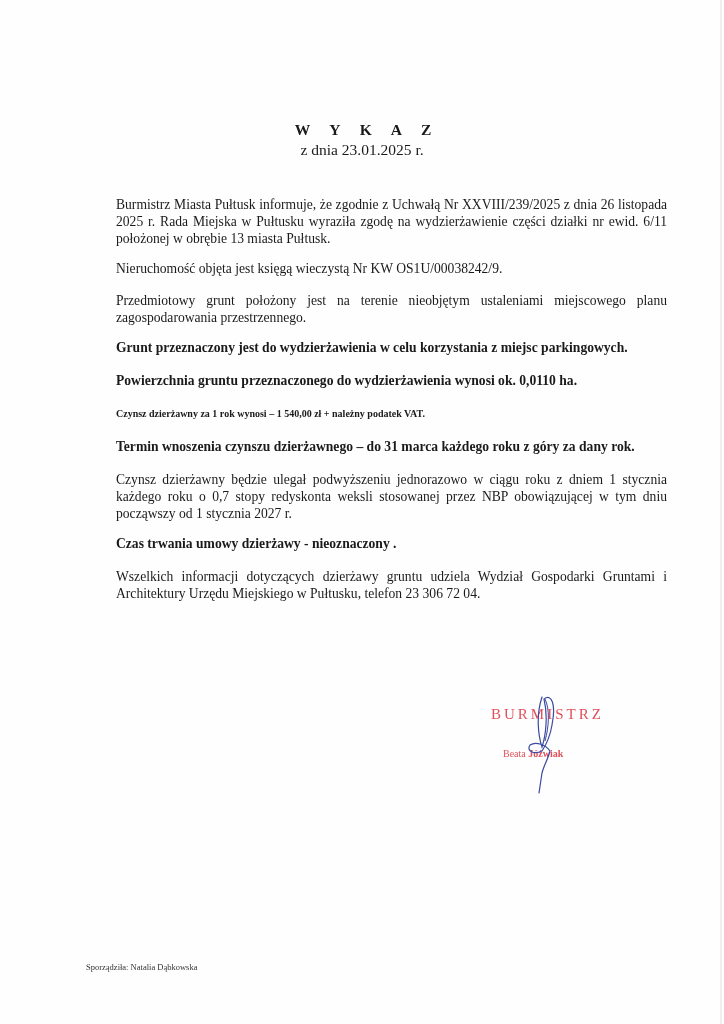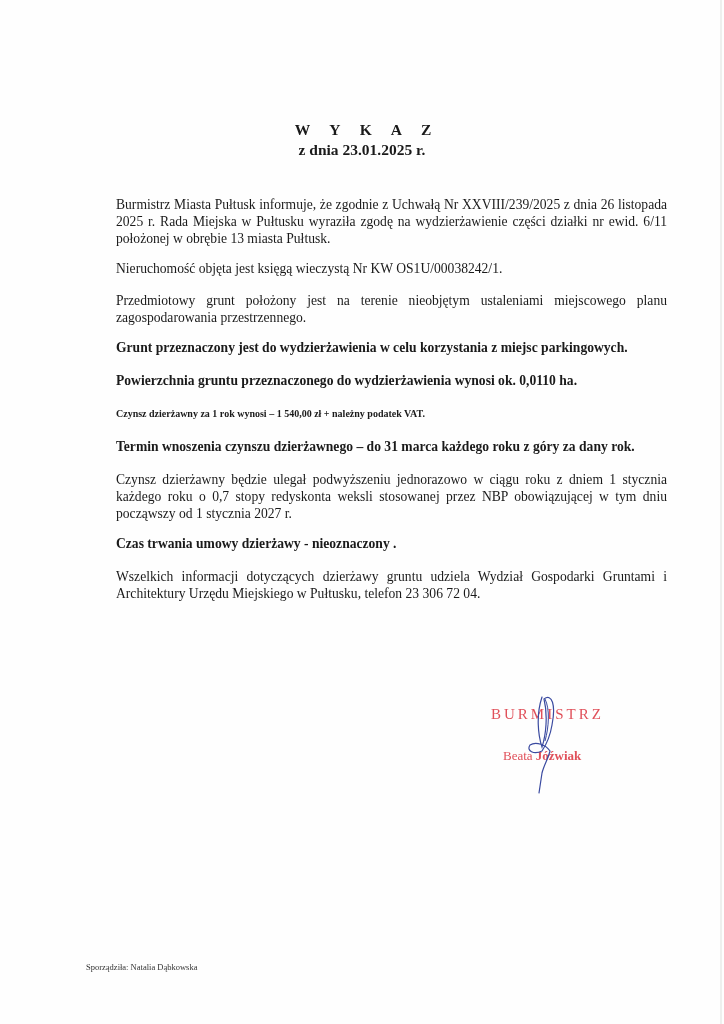--- a/index.html
+++ b/index.html
@@ -3,49 +3,49 @@
 <meta charset="utf-8">
 <style>
   html, body { margin:0; padding:0; background:#ffffff; }
   body { width:724px; height:1024px; position:relative; overflow:hidden;
          font-family:"Liberation Serif", "DejaVu Serif", serif; color:#1a1a1a; }
   .page { position:absolute; left:0; top:0; width:724px; height:1024px; background:#fefefe; }
   .edge { position:absolute; right:2px; top:0; width:2px; height:1024px; background:#eef0ee; }
   .title { position:absolute; top:121px; left:0; width:724px; text-align:center;
            font-weight:bold; font-size:15.5px; letter-spacing:8px; padding-left:10px; box-sizing:border-box; }
   .subtitle { position:absolute; top:141px; left:0; width:724px; text-align:center;
-              font-weight:bold; font-size:15.5px; }
+              font-weight:normal; font-size:15.5px; }
   .body { position:absolute; left:87px; top:196px; width:551px; font-size:13.6px; line-height:17px;margin-left:29px; }
   .body p { margin:0; text-align:justify; text-align-last:left; }
   .p1 { margin-bottom:13px !important; }
   .gap14 { margin-bottom:16px !important;font-weight:bold; }
   .gap18 { margin-bottom:15px !important; }
   .bold { font-weight:bold; font-size:10px;font-family:Liberation Serif, serif; }
   .stamp { position:absolute; left:480px; top:700px; width:180px; height:90px; }
   .stamp-title { position:absolute; left:11px; top:6px; font-size:15px; letter-spacing:3px;
                  color:#e0505a; font-family:"Liberation Serif", serif; }
-  .stamp-name { position:absolute; left:23px; top:48px; font-size:13px; color:#e0505a;
+  .stamp-name { position:absolute; left:23px; top:48px; font-size:10px; color:#e0505a;
                 font-family:"Liberation Serif", serif; }
   .stamp-name b { font-weight:bold; }
   .sig { position:absolute; left:512px; top:685px; width:80px; height:110px; }
   .footer { position:absolute; left:86px; top:924px; font-size:8.5px; color:#333;
             font-family:"Liberation Serif", serif;margin-top:38px; }
 </style>
 </head>
 <body>
 
 <div class="page">
   <div class="edge"></div>
 
   <div class="title">W Y K A Z</div>
   <div class="subtitle">z dnia 23.01.2025 r.</div>
 
   <div class="body">
     <p class="p1">Burmistrz Miasta Pułtusk informuje, że zgodnie z Uchwałą Nr XXVIII/239/2025 z dnia 26 listopada 2025 r. Rada Miejska w Pułtusku wyraziła zgodę na wydzierżawienie części działki nr ewid. 6/11 położonej w obrębie 13 miasta Pułtusk.</p>
-    <p class="gap18">Nieruchomość objęta jest księgą wieczystą Nr KW OS1U/00038242/1.</p>
+    <p class="gap18">Nieruchomość objęta jest księgą wieczystą Nr KW OS1U/00038242/9.</p>
     <p class="p1">Przedmiotowy grunt położony jest na terenie nieobjętym ustaleniami miejscowego planu zagospodarowania przestrzennego.</p>
     <p class="gap14">Grunt przeznaczony jest do wydzierżawienia w celu korzystania z miejsc parkingowych.</p>
     <p class="gap14">Powierzchnia gruntu przeznaczonego do wydzierżawienia wynosi ok. 0,0110 ha.</p>
     <p class="bold gap14">Czynsz dzierżawny za 1 rok wynosi – 1 540,00 zł + należny podatek VAT.</p>
     <p class="gap14">Termin wnoszenia czynszu  dzierżawnego – do 31 marca każdego roku z góry za dany rok.</p>
     <p class="p1">Czynsz dzierżawny będzie ulegał podwyższeniu jednorazowo w ciągu roku z dniem 1 stycznia każdego roku o 0,7 stopy redyskonta weksli stosowanej przez NBP obowiązującej w tym dniu począwszy od 1 stycznia 2027 r.</p>
     <p class="gap14">Czas trwania umowy dzierżawy - nieoznaczony .</p>
     <p>Wszelkich informacji dotyczących dzierżawy gruntu udziela Wydział Gospodarki Gruntami i Architektury Urzędu Miejskiego w Pułtusku, telefon 23 306 72 04.</p>
   </div>
 

